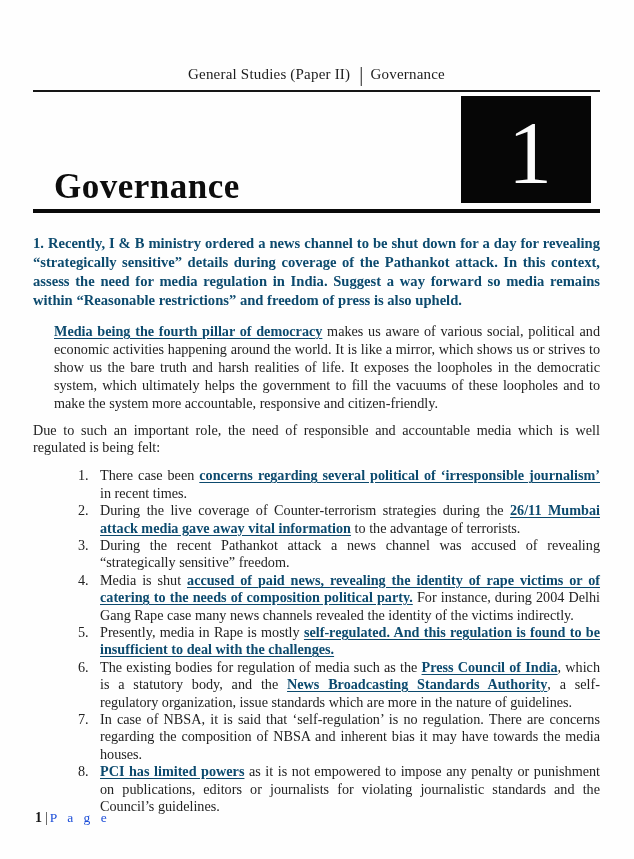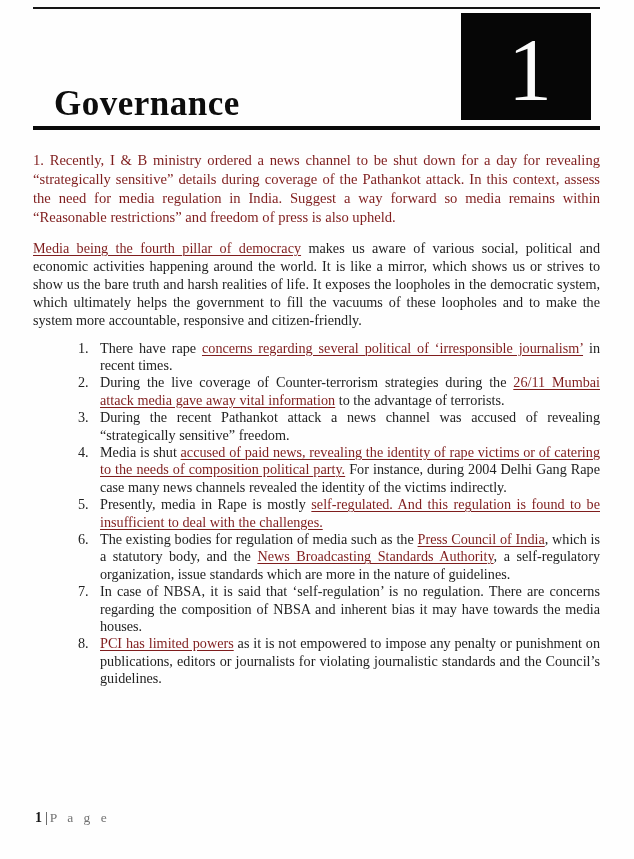--- a/index.html
+++ b/index.html
@@ -73,77 +73,81 @@
     font-weight:700;
     line-height:19px;
     text-align:justify;
     color:#181818;
   }
   .para{
     font-size:14.2px;
     line-height:17.9px;
     text-align:justify;
   }
-  .para.intro{margin-top:13px;}
+  .para.intro{margin-top:13px;margin-left:21px;}
   .para.leadin{margin-top:9px;}
   ol.reasons{
     list-style:none;
     margin:10px 0 0 45px;
   }
   ol.reasons li{
     display:flex;
     font-size:14.2px;
     line-height:17.4px;
   }
   ol.reasons .num{
     flex:0 0 22px;
     text-align:left;
   }
   ol.reasons .li-text{
     flex:1 1 auto;
     text-align:justify;
   }
-  .b{font-weight:400;color:#7f1d1d;}
+  .b{font-weight:700;color:#0c4a6e;}
   .u{text-decoration:underline;text-underline-offset:2px;text-decoration-thickness:1.4px;}
   
   .footer{
     position:absolute;
     left:35px;top:810px;
     font-size:14px;
     color:#2e2e2e;
   }
   .footer .pg{font-weight:700;color:#161616;}
   .footer .fsep{margin:0 2px 0 3px;}
-  .footer .flabel{letter-spacing:3.5px;color:#737373;font-size:13.5px;}
+  .footer .flabel{letter-spacing:3.5px;color:#1d4ed8;font-size:13.5px;}
 </style>
 </head>
 <body>
 
 <div class="page">
   <div class="content">
 
+    <div class="running-header">
+      <span>General Studies (Paper II)</span><span class="hsep">|</span><span>Governance</span>
+    </div>
     <div class="header-rule"></div>
 
     <div class="chapter">
       <div class="chapter-box">
         <span class="num">1</span>
       </div>
       <div class="chapter-title">Governance</div>
     </div>
     <div class="chapter-rule"></div>
 
     <div class="question"><span class="b">1. Recently, I &amp; B ministry ordered a news channel to be shut down for a day for revealing “strategically sensitive” details during coverage of the Pathankot attack. In this context, assess the need for media regulation in India. Suggest a way forward so media remains within “Reasonable restrictions” and freedom of press is also upheld.</span></div>
 
     <div class="para intro"><span class="b u">Media being the fourth pillar of democracy</span><span> makes us aware of various social, political and economic activities happening around the world. It is like a mirror, which shows us or strives to show us the bare truth and harsh realities of life. It exposes the loopholes in the democratic system, which ultimately helps the government to fill the vacuums of these loopholes and to make the system more accountable, responsive and citizen-friendly.</span></div>
 
+    <div class="para leadin"><span>Due to such an important role, the need of responsible and accountable media which is well regulated is being felt:</span></div>
 
     <ol class="reasons">
       <li>
         <span class="num">1.</span>
-        <div class="li-text"><span>There have rape </span><span class="b u">concerns regarding several political of ‘irresponsible journalism’</span><span> in recent times.</span></div>
+        <div class="li-text"><span>There case been </span><span class="b u">concerns regarding several political of ‘irresponsible journalism’</span><span> in recent times.</span></div>
       </li>
       <li>
         <span class="num">2.</span>
         <div class="li-text"><span>During the live coverage of Counter-terrorism strategies during the </span><span class="b u">26/11 Mumbai attack media gave away vital information</span><span> to the advantage of terrorists.</span></div>
       </li>
       <li>
         <span class="num">3.</span>
         <div class="li-text"><span>During the recent Pathankot attack a news channel was accused of revealing “strategically sensitive” freedom.</span></div>
       </li>
       <li>

